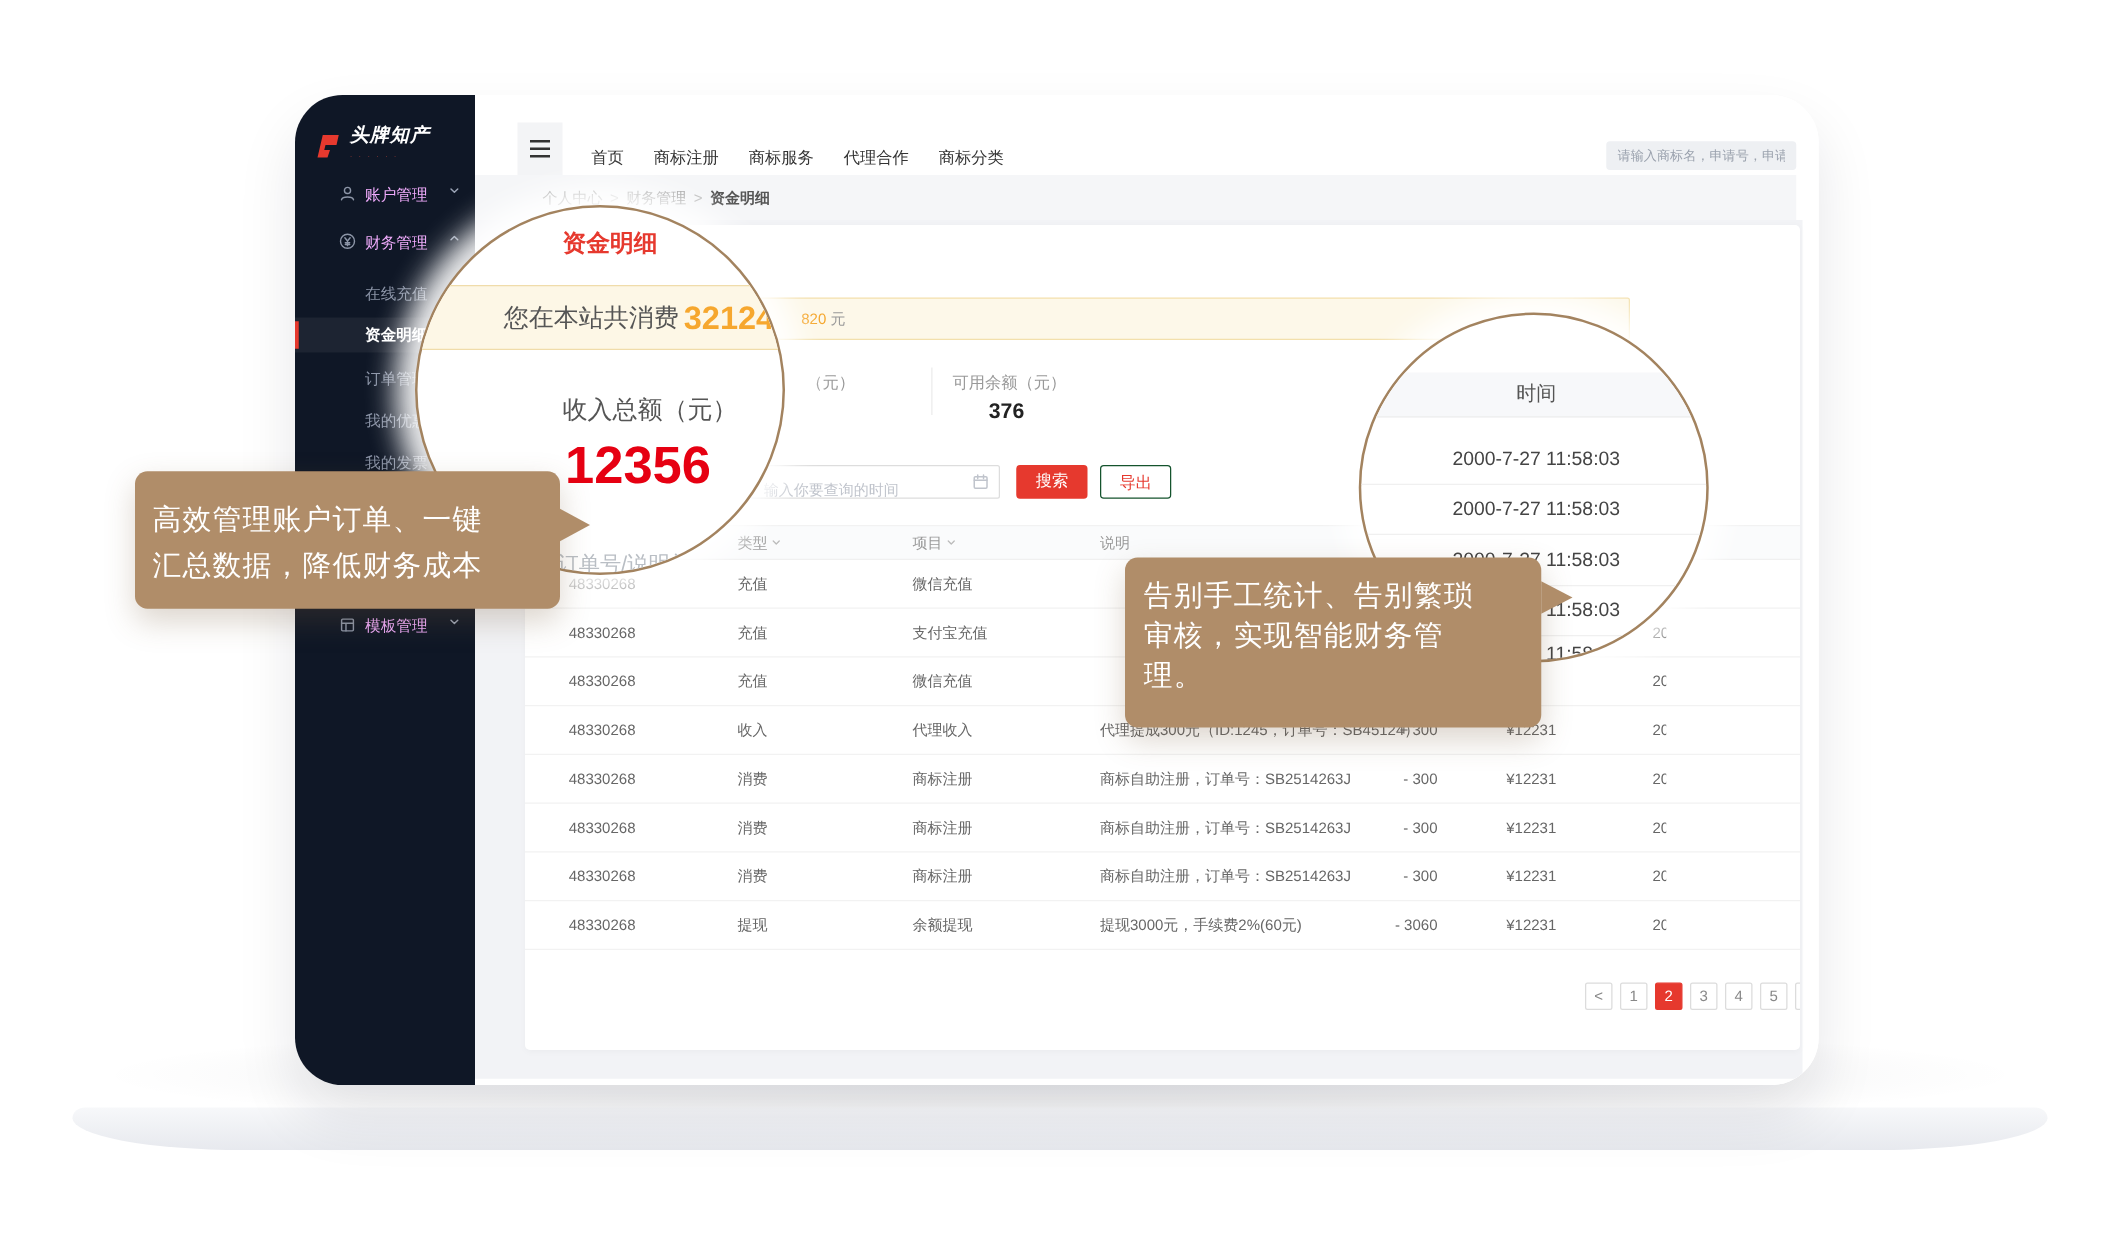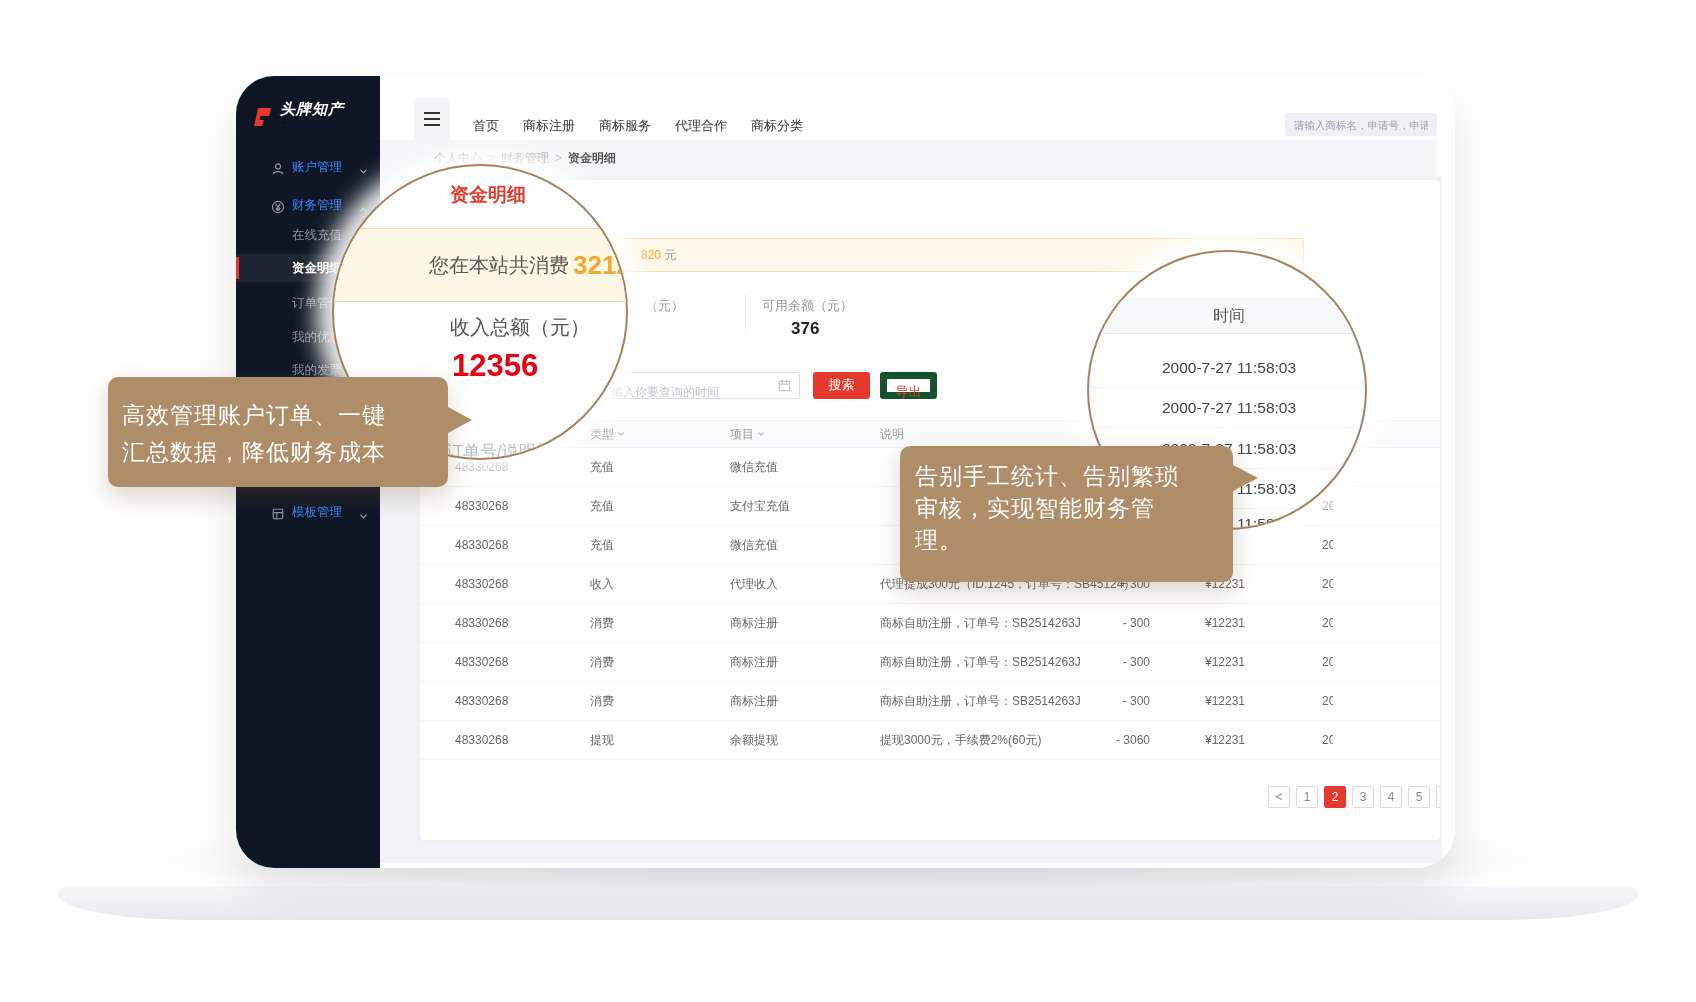--- a/index.html
+++ b/index.html
@@ -16,21 +16,21 @@
     border-radius:12px 12px 160px 160px/10px 10px 30px 30px;}
   .screen{left:236px;top:76px;width:1219px;height:792px;border-radius:38px;overflow:hidden;
     background:#fff;box-shadow:0 24px 48px rgba(16,24,40,.10);}
 
   
   .sidebar{left:0;top:0;width:144px;height:792px;background:#0f1726;}
   .logo{left:14px;top:26px;display:flex;align-items:center;}
   .logo-glyph{width:24px;height:24px;margin-right:6px;}
   .logo-text{color:#fff;font-size:15px;font-weight:bold;font-style:italic;letter-spacing:1px;line-height:14px;}
   .logo-sub{display:block;font-style:normal;font-weight:normal;font-size:5px;color:rgba(235,80,66,.8);letter-spacing:2px;margin-top:2px;}
-  .side-group{left:0;width:144px;height:28px;color:#3b82f6;font-size:12.5px;display:flex;align-items:flex-end;padding-left:35px;cursor:pointer;}
+  .side-group{left:0;width:144px;height:28px;color:#f0abfc;font-size:12.5px;display:flex;align-items:flex-start;padding-left:35px;cursor:pointer;}
   .side-group .gicon{width:14px;height:14px;margin-right:7px;flex:0 0 auto;opacity:.9;}
   .side-group .chev{position:absolute;right:12px;width:9px;height:9px;}
   .side-child{left:0;width:144px;height:28px;color:#8a93a6;font-size:12.5px;line-height:28px;padding-left:56px;cursor:pointer;}
   .side-child.active{color:#fff;font-weight:bold;background:rgba(255,255,255,.06);}
   .side-child.active::before{content:"";position:absolute;left:0;top:3px;bottom:3px;width:3px;background:#e6392e;}
   svg.stroke{fill:none;stroke:#9aa3b5;stroke-width:1.3;stroke-linecap:round;stroke-linejoin:round;}
 
   
   .content-bg{left:144px;top:0;width:1075px;height:792px;background:#fff;}
   .hamburger{left:178px;top:22px;width:36px;height:42px;background:#f3f4f6;display:flex;flex-direction:column;justify-content:center;align-items:center;gap:4px;cursor:pointer;}
@@ -55,21 +55,21 @@
   .stat-label{font-size:13px;color:#999;}
   .stat-value{font-size:17px;font-weight:bold;color:#222;margin-left:29px;}
   .stat-div{left:325px;top:114px;width:1px;height:38px;background:#ececec;}
 
   .date-input{left:180px;top:192px;width:200px;height:27px;border:1px solid #ddd;border-radius:2px;background:#fff;
     font-size:12px;color:#666;padding:12px 26px 0 10px;outline:none;font-family:Liberation Sans, sans-serif;}
   .date-input::placeholder{color:#c0c4cc;}
   .cal-icon{left:358px;top:199px;width:13px;height:13px;}
   .btn{height:27px;width:57px;border-radius:3px;font-size:13px;text-align:center;line-height:26px;cursor:pointer;}
   .btn-search{left:393px;top:192px;background:#e6392e;color:#fff;}
-  .btn-export{left:460px;top:192px;background:#fff;color:#e6392e;border:7px solid #14532d;}
+  .btn-export{left:460px;top:192px;background:#fff;color:#e6392e;border:1px solid #14532d;}
 
   
   .thead{left:0;top:240px;width:1020px;height:28px;background:#fafbfc;border-top:1px solid #f2f2f2;border-bottom:1px solid #f0f0f0;}
   .thead .cell{position:absolute;top:0;line-height:27px;font-size:12px;color:#999;white-space:nowrap;}
   .trow{position:absolute;left:0;width:1020px;height:39px;border-bottom:1px solid #f2f2f2;}
   .trow .cell{position:absolute;top:0;line-height:38px;font-size:12px;color:#666;white-space:nowrap;}
   .c-order{left:35px;} .c-type{left:170px;} .c-project{left:310px;} .c-desc{left:460px;}
   .c-amount{left:610px;width:120px;text-align:right;}
   .c-balance{left:750px;width:110px;text-align:center;}
   .c-time{left:902px;width:11px;overflow:hidden;}
@@ -81,26 +81,26 @@
         font-size:12px;color:#888;text-align:center;line-height:20px;cursor:pointer;}
   .pbtn.active{background:#e6392e;border-color:#e6392e;color:#fff;}
 
   
   .lens{border:2px solid #a3835f;border-radius:50%;background:#fff;overflow:hidden;
         box-shadow:0 0 22px 16px rgba(255,255,255,.92);}
   .lens-left{left:332px;top:164px;width:296px;height:296px;}
   .lens-right{left:1087px;top:250px;width:280px;height:280px;}
   .lens .abs{position:absolute;}
   .l-title{left:116px;top:16px;font-size:19px;font-weight:bold;color:#e6392e;}
-  .l-banner{left:-6px;top:62px;width:308px;height:74px;background:#fdf7e6;border:1px solid #f0dcaa;
-            display:flex;align-items:center;padding-left:100px;white-space:nowrap;}
+  .l-banner{left:-6px;top:62px;width:308px;height:52px;background:#fdf7e6;border:1px solid #f0dcaa;
+            display:flex;align-items:center;padding-left:74px;white-space:nowrap;}
   .l-banner .t1{font-size:20px;color:#555;}
   .l-banner .t2{font-size:26px;font-weight:bold;color:#f6a72e;margin:0 4px;}
   .l-stat-label{left:116px;top:148px;font-size:20px;color:#555;}
-  .l-stat-value{left:118px;top:182px;font-size:31px;font-weight:bold;color:#e60012;}
+  .l-stat-value{left:118px;top:182px;font-size:42px;font-weight:bold;color:#e60012;}
   .l-colfrag{left:112px;top:274px;font-size:17px;color:#b9bec4;white-space:nowrap;}
   .r-head{left:0;top:46px;width:280px;height:36px;background:#f7f8fa;border-bottom:1px solid #ededed;
           text-align:center;line-height:36px;font-size:16px;color:#555;}
   .r-time{position:absolute;left:0;width:280px;height:40px;text-align:center;line-height:40px;
           font-size:15.5px;color:#444;border-bottom:1px solid #f0f0f0;white-space:nowrap;}
 
   
   .callout{background:#b08d69;border-radius:10px;color:#fff;box-shadow:0 10px 24px rgba(120,90,60,.25);}
   .callout .line{white-space:nowrap;font-size:23px;letter-spacing:1px;}
   .co-left{left:108px;top:377px;width:340px;height:110px;padding:20px 0 0 14px;line-height:37px;}

